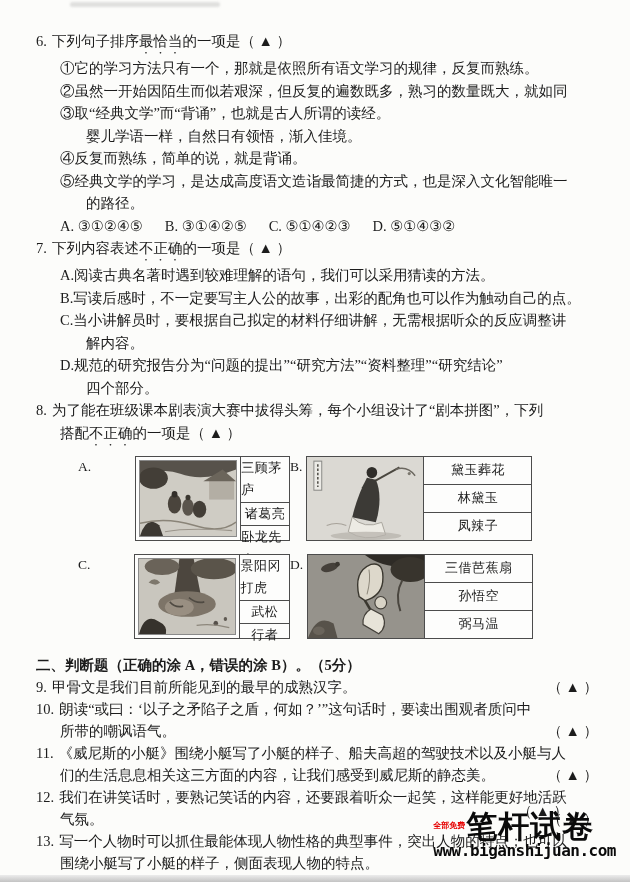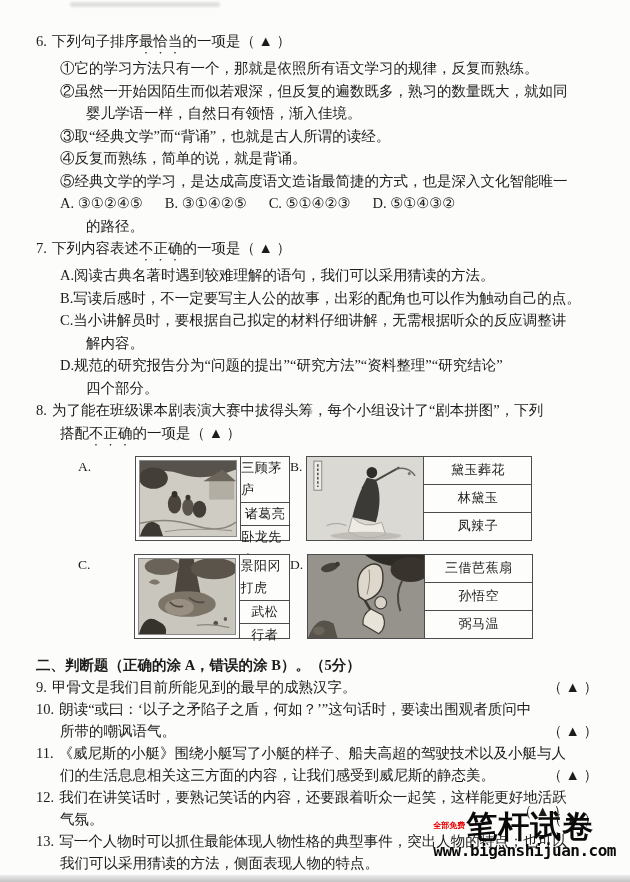--- a/index.html
+++ b/index.html
@@ -88,31 +88,31 @@
 
 <div class="page">
   <div class="top-smudge"></div>
 
   <div class="content">
 
     <div>
       <div class="line"><span class="num">6.</span><span>下列句子排序</span><span class="emph">最恰当</span><span>的一项是（ ▲ ）</span></div>
       <div class="line ind1">①它的学习方法只有一个，那就是依照所有语文学习的规律，反复而熟练。</div>
       <div class="line ind1">②虽然一开始因陌生而似若艰深，但反复的遍数既多，熟习的数量既大，就如同</div>
+      <div class="line ind1">③取“经典文学”而“背诵”，也就是古人所谓的读经。</div>
       <div class="line ind2">婴儿学语一样，自然日有领悟，渐入佳境。</div>
-      <div class="line ind1">③取“经典文学”而“背诵”，也就是古人所谓的读经。</div>
       <div class="line ind1">④反复而熟练，简单的说，就是背诵。</div>
       <div class="line ind1">⑤经典文学的学习，是达成高度语文造诣最简捷的方式，也是深入文化智能唯一</div>
+      <div class="line ind2">的路径。</div>
       <div class="line ind1 opts">
         <span>A. ③①②④⑤</span>
         <span>B. ③①④②⑤</span>
         <span>C. ⑤①④②③</span>
         <span>D. ⑤①④③②</span>
       </div>
-      <div class="line ind2">的路径。</div>
     </div>
 
     <div>
       <div class="line"><span class="num">7.</span><span>下列内容表述</span><span class="emph">不正确</span><span>的一项是（ ▲ ）</span></div>
       <div class="line ind1">A.阅读古典名著时遇到较难理解的语句，我们可以采用猜读的方法。</div>
       <div class="line ind1">B.写读后感时，不一定要写主人公的故事，出彩的配角也可以作为触动自己的点。</div>
       <div class="line ind1">C.当小讲解员时，要根据自己拟定的材料仔细讲解，无需根据听众的反应调整讲</div>
       <div class="line ind2">解内容。</div>
       <div class="line ind1">D.规范的研究报告分为“问题的提出”“研究方法”“资料整理”“研究结论”</div>
       <div class="line ind2">四个部分。</div>
@@ -269,21 +269,21 @@
         <div class="line"><span class="num">12.</span><span>我们在讲笑话时，要熟记笑话的内容，还要跟着听众一起笑，这样能更好地活跃</span></div>
         <div class="line flexline ind1">
             <span>气氛。</span>
             <span class="fill"></span>
             <span class="bracket">（ ▲ ）</span>
           </div>
       </div>
 
       <div class="jitem">
         <div class="line"><span class="num">13.</span><span>写一个人物时可以抓住最能体现人物性格的典型事件，突出人物的特点；也可以</span></div>
-        <div class="line ind1"><span>我们可以采用猜读的方法，侧面表现人物的特点。</span></div>
+        <div class="line ind1"><span>围绕小艇写了小艇的样子，侧面表现人物的特点。</span></div>
       </div>
     </div>
 
     <div class="footer">H 五年级语文期末试卷 第2页 共6页</div>
   </div>
 
   <div class="q13-bracket">（ ▲ ）</div>
 
   <div class="wm">
     <div class="wm-row">

